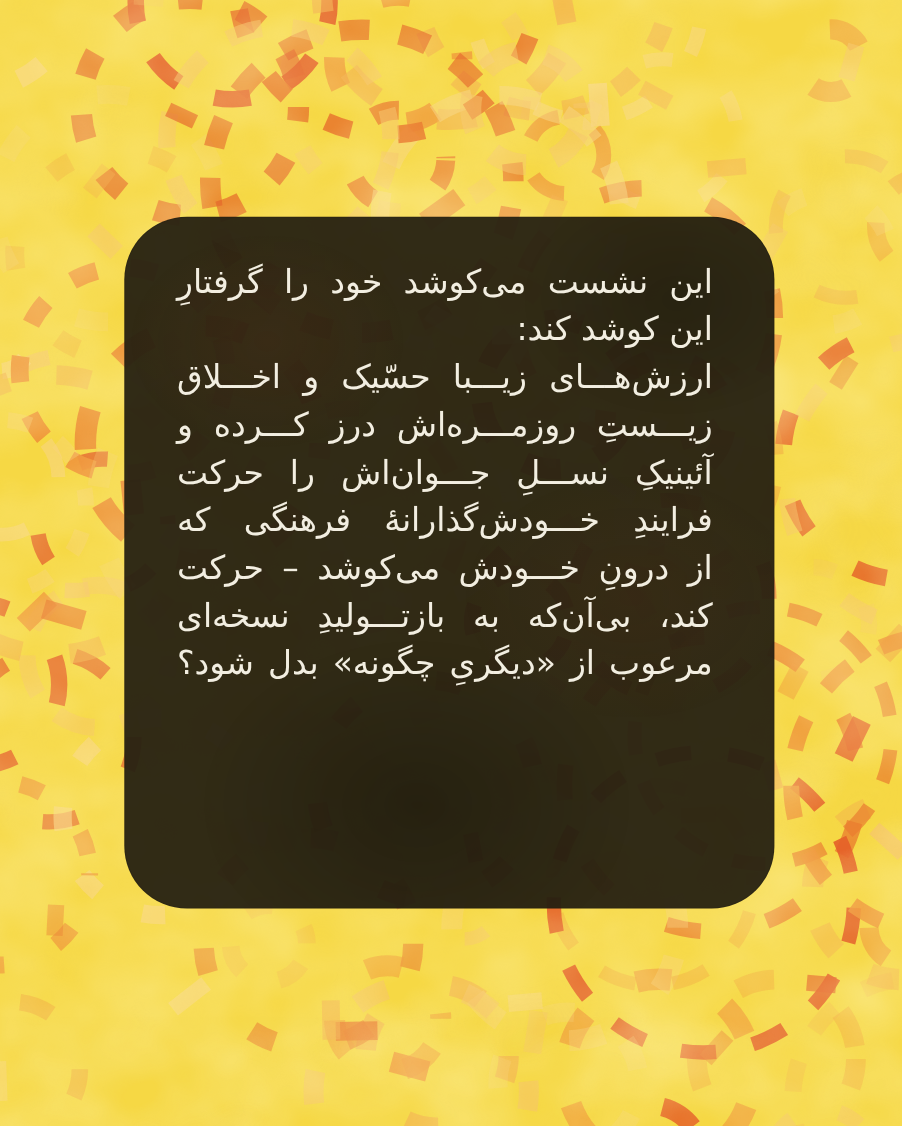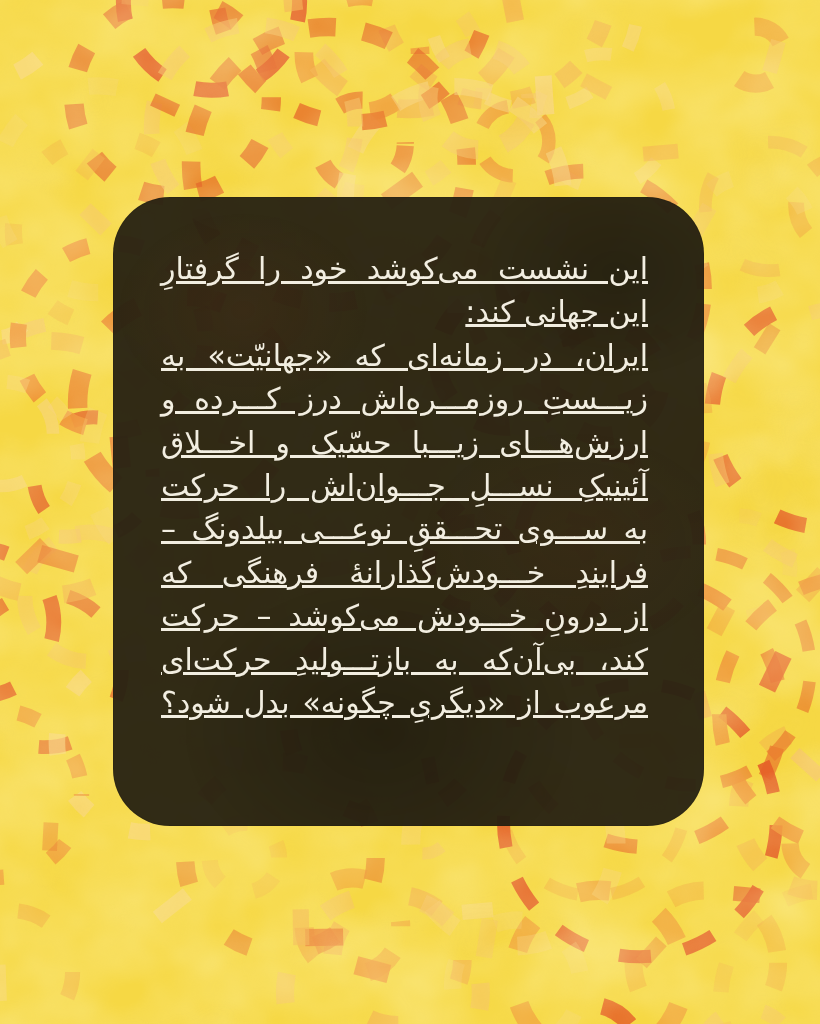--- a/index.html
+++ b/index.html
@@ -27,27 +27,26 @@
     content:"";position:absolute;inset:0;border-radius:57px;
     background:
       radial-gradient(180px 140px at 22% 18%, rgba(130,50,25,0.10), rgba(0,0,0,0) 70%),
       radial-gradient(220px 160px at 78% 55%, rgba(120,45,20,0.08), rgba(0,0,0,0) 70%),
       radial-gradient(260px 200px at 45% 85%, rgba(0,0,0,0.22), rgba(0,0,0,0) 75%),
       radial-gradient(200px 150px at 85% 12%, rgba(0,0,0,0.18), rgba(0,0,0,0) 70%);
     pointer-events:none;
   }
   .text{
     position:absolute;inset:0;
-    padding:50px 56px 0 48px;
+    padding:38px 56px 0 48px;
     direction:rtl;
     color:var(--text,#f2eee1);
     font-size:30px;
     line-height:43.4px;
     font-weight:normal;
-    text-decoration:underline;
   }
   .line{
     text-align:justify;
     text-align-last:justify;
     white-space:nowrap;
   }
   .line.short{
     text-align-last:right;
   }
 </style>
@@ -193,26 +192,24 @@
         <rect x="386.5" y="983.1" width="34.2" height="18.7" transform="rotate(195 386.5 983.1)" fill="#ef9539" opacity="0.84"></rect>
         <rect x="666.7" y="946.2" width="29.8" height="14.4" transform="rotate(132 666.7 946.2)" fill="#e97a2e" opacity="0.45"></rect>
       </g>
     <rect width="820" height="1024" filter="url(#mottleLight)" opacity="0.45"></rect>
     <rect width="820" height="1024" filter="url(#mottleDark)" opacity="0.18"></rect>
   </svg>
 
   <div class="panel">
     <div class="text">
       <div class="line">این نشست می‌کوشد خود را گرفتارِ</div>
-      <div class="line short">این جهانی کند:</div>
-      <div class="line">ایران، در زمانه‌ای که «جهانیّت» به</div>
+      <div class="line short">این کوشد کند:</div>
+      <div class="line">ارزش‌هـــای زیـــبا حسّیک و اخـــلاق</div>
       <div class="line">زیـــستِ روزمـــره‌اش درز کـــرده و</div>
-      <div class="line">ارزش‌هـــای زیـــبا حسّیک و اخـــلاق</div>
       <div class="line">آئینیکِ نســـلِ جـــوان‌اش را حرکت</div>
-      <div class="line">به ســـوی تحـــققِ نوعـــی بیلدونگ –</div>
       <div class="line">فرایندِ خـــودش‌گذارانهٔ فرهنگی که</div>
       <div class="line">از درونِ خـــودش می‌کوشد – حرکت</div>
-      <div class="line">کند، بی‌آن‌که به بازتـــولیدِ حرکت‌ای</div>
+      <div class="line">کند، بی‌آن‌که به بازتـــولیدِ نسخه‌ای</div>
       <div class="line">مرعوب از «دیگریِ چگونه» بدل شود؟</div>
     </div>
   </div>
 
 </div>
 
 </body></html>

